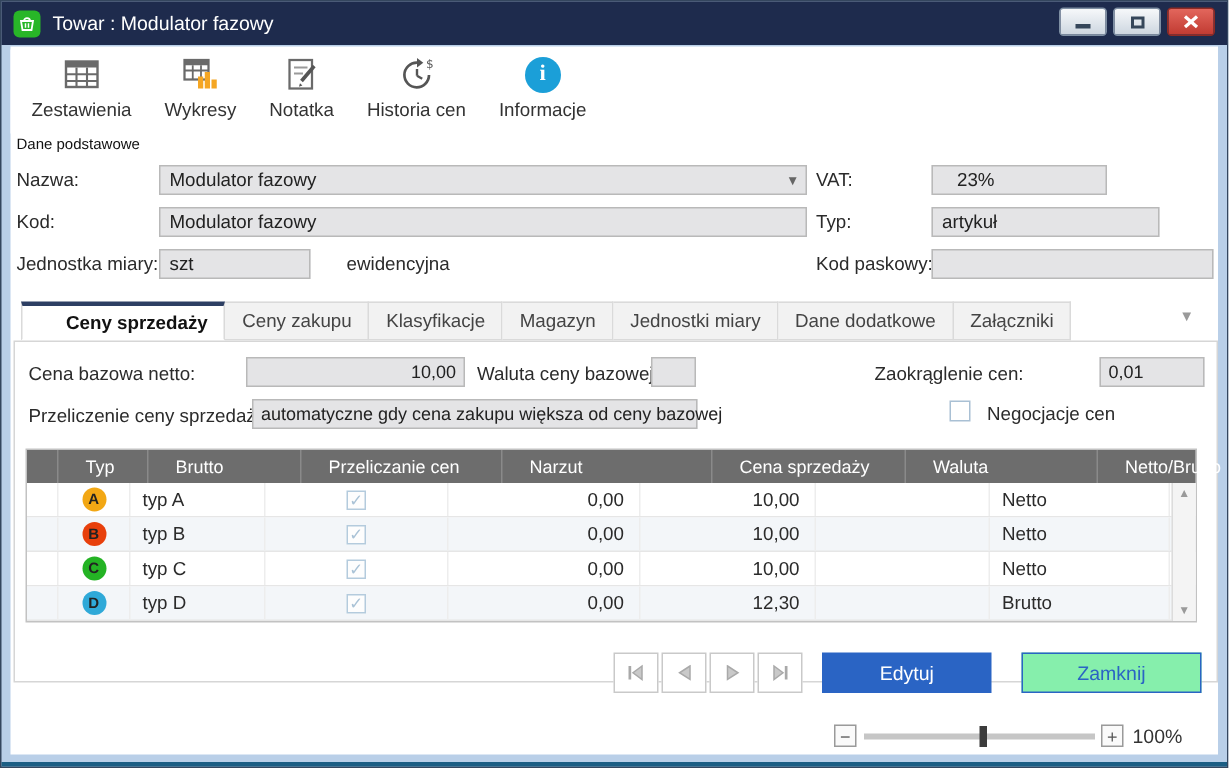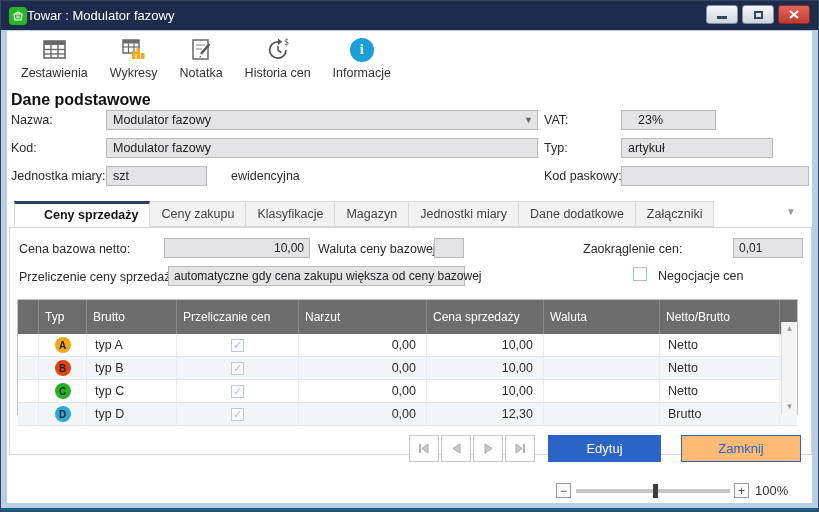--- a/index.html
+++ b/index.html
@@ -9,21 +9,21 @@
   .window { position:relative; width:819px; height:512px; background:#b9cfe8;
             border:1px solid #34465e; }
   .window::after { content:""; position:absolute; left:0; right:0; bottom:0; height:3px;
                    background:#1b5e84; }
 
   
   .titlebar { position:absolute; top:0; left:0; right:0; height:29px; background:#1e2b4d;
               display:flex; align-items:center; }
   .app-icon { width:18px; height:18px; margin-left:8px; border-radius:4px; background:#28b628;
               display:flex; align-items:center; justify-content:center; }
-  .title-text { color:#ffffff; font-size:13px; }
+  .title-text { color:#ffffff; font-size:13px; margin-left:8px; }
   .win-controls { position:absolute; right:8px; top:4px; display:flex; gap:4px; }
   .win-btn { width:32px; height:19px; border-radius:3px; border:1px solid #7e8fa3;
              background:linear-gradient(#f6f8fa,#cdd6e0); display:flex; align-items:center;
              justify-content:center; cursor:pointer; }
   .win-btn.close { background:linear-gradient(#e2665c,#c13b32); border-color:#8e2a24; }
   .glyph-min { width:10px; height:3px; background:#35465a; margin-top:6px; }
   .glyph-max { width:9px; height:8px; border:2px solid #35465a; }
 
   
   .content { position:absolute; top:30px; left:6px; right:6px; bottom:8px; background:#ffffff; }
@@ -33,21 +33,21 @@
              align-items:flex-start; padding-left:14px; gap:22px; background:#fff; }
   .tb-item { display:flex; flex-direction:column; align-items:center; gap:3px; padding-top:3px;
              cursor:pointer; }
   .tb-item .ic { width:27px; height:27px; display:flex; align-items:center; justify-content:center; }
   .tb-label { font-size:12.5px; color:#333; }
   .info-circle { width:24px; height:24px; border-radius:50%; background:#1b9fd8; color:#fff;
                  font-weight:bold; font-size:15px; display:flex; align-items:center;
                  justify-content:center; font-family:"Liberation Serif","DejaVu Serif",serif; }
 
   
-  .section-title { position:absolute; left:4px; top:60px; font-weight:bold; font-size:16px; color:#111;text-align:center; }
+  .section-title { position:absolute; left:4px; top:60px; font-weight:normal; font-size:10px; color:#111;text-align:center; }
 
   
   .flabel { position:absolute; font-size:12.5px; color:#2b2b2b; }
   .ffield { position:absolute; height:20px; background:#e4e4e6; border:1px solid #b9b9b9;
             display:flex; align-items:center; padding:0 6px; font-size:12.5px; color:#222;
             overflow:hidden; white-space:nowrap; }
   .ffield .arrow { position:absolute; right:4px; color:#666; font-size:9px; }
 
   
   .tabs { position:absolute; left:7px; top:170px; height:26px; display:flex; align-items:flex-end; }
@@ -70,21 +70,21 @@
   .checkbox { position:absolute; width:14px; height:14px; background:#fff; border:1px solid #a9c0d4;
               cursor:pointer; }
   .row-check { width:13px; height:13px; border:1px solid #b4cbdd; background:#fdfdfd;
                display:flex; align-items:center; justify-content:center; color:#a9c2d6;
                font-size:11px; font-weight:bold; }
 
   
   .ptable { position:absolute; left:10px; top:268px; width:781px; height:116px;
             border:1px solid #c2c2c2; background:#fff; }
   .pt-head { display:grid; grid-template-columns:21px 48px 90px 122px 128px 117px 116px 120px;
-             height:34px; background:#6d6d6d; color:#fff; font-size:12px; }
+             height:22px; background:#6d6d6d; color:#fff; font-size:12px;gap:12px; }
   .pt-head > div { display:flex; align-items:center; padding-left:6px; border-right:1px solid #8a8a8a; }
   .pt-row { display:grid; grid-template-columns:21px 48px 90px 122px 128px 117px 116px 120px;
             height:23px; border-bottom:1px solid #e6e6e6; background:#fff; cursor:pointer; }
   .pt-row.alt { background:#f3f6f9; }
   .pt-row > div { display:flex; align-items:center; border-right:1px solid #ededed; font-size:12.5px; }
   .cell-center { justify-content:center; }
   .cell-right { justify-content:flex-end; padding-right:10px; }
   .cell-left { padding-left:8px; }
   .badge { width:16px; height:16px; border-radius:50%; color:#222; font-size:10px; font-weight:bold;
            display:flex; align-items:center; justify-content:center; }
@@ -93,21 +93,21 @@
                   justify-content:space-between; align-items:center; padding:3px 0; cursor:pointer; }
   .sb-arrow { color:#9a9a9a; font-size:8px; line-height:8px; }
 
   
   .nav-btn { position:absolute; top:404px; width:30px; height:27px; background:#fff;
              border:1px solid #c9c9c9; display:flex; align-items:center; justify-content:center;
              cursor:pointer; }
   .btn-edit { position:absolute; top:404px; left:541px; width:113px; height:27px; background:#2a64c4;
               color:#fff; font-size:13px; display:flex; align-items:center; justify-content:center;
               cursor:pointer; }
-  .btn-close2 { position:absolute; top:404px; left:674px; width:120px; height:27px; background:#fdba74;
+  .btn-close2 { position:absolute; top:404px; left:674px; width:120px; height:27px; background:#86efac;
                 border:1px solid #2a64c4; color:#2a64c4; font-size:13px; display:flex;
                 align-items:center; justify-content:center; cursor:pointer; }
 
   
   .zoom-minus, .zoom-plus { position:absolute; top:452px; width:15px; height:15px; background:#fafafa;
               border:1px solid #9a9a9a; color:#555; font-size:12px; line-height:12px;
               display:flex; align-items:center; justify-content:center; cursor:pointer; }
   .zoom-minus { left:549px; }
   .zoom-plus { left:727px; }
   .zoom-track { position:absolute; left:569px; top:458px; width:154px; height:4px; background:#c6c6c6;
@@ -211,21 +211,21 @@
     </div>
 
     <div class="section-title">Dane podstawowe</div>
 
     <span class="flabel" style="left:4px; top:82px;">Nazwa:</span>
     <div class="ffield" style="left:99px; top:79px; width:432px;">
       <span>Modulator fazowy</span>
       <span class="arrow">▼</span>
     </div>
     <span class="flabel" style="left:537px; top:82px;">VAT:</span>
-    <div class="ffield" style="left:614px; top:79px; width:95px;padding-left:16px;">
+    <div class="ffield" style="left:614px; top:79px; width:117px;padding-left:16px;">
       <span>23%</span>
     </div>
 
     <span class="flabel" style="left:4px; top:110px;">Kod:</span>
     <div class="ffield" style="left:99px; top:107px; width:432px;">
       <span>Modulator fazowy</span>
     </div>
     <span class="flabel" style="left:537px; top:110px;">Typ:</span>
     <div class="ffield" style="left:614px; top:107px; width:152px;">
       <span>artykuł</span>

